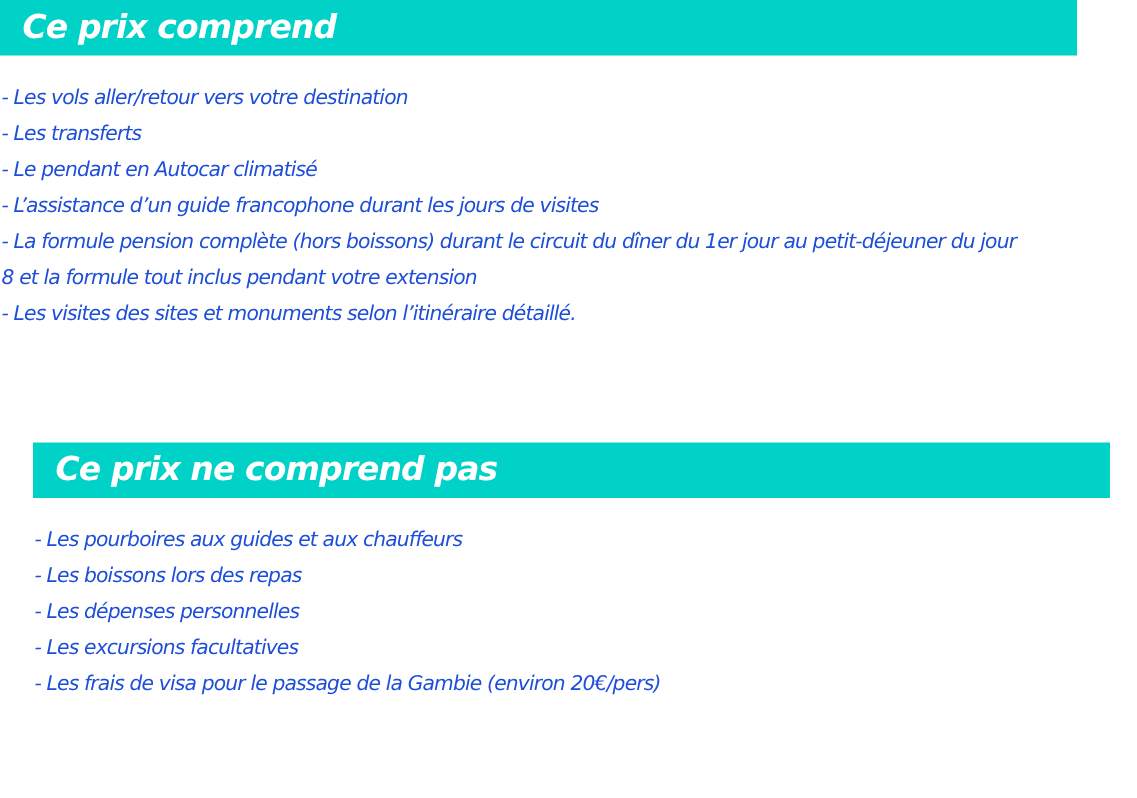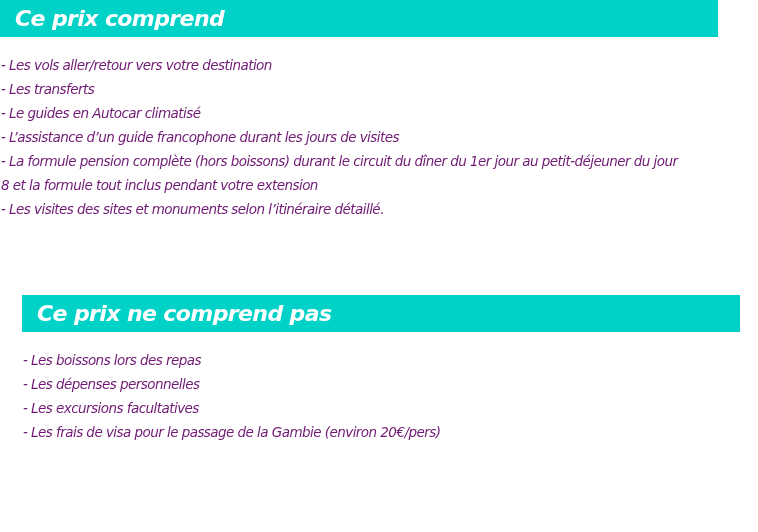--- a/index.html
+++ b/index.html
@@ -35,47 +35,48 @@
     }
     .item-list {
       margin: 0;
       padding: 0;
       list-style: none;
     }
     .item {
       font-family: "DejaVu Sans", sans-serif;
       font-style: italic;
       font-size: 13.5px;
-      color: #701a75;
+      color: #1d4ed8;
       line-height: 24px;
       letter-spacing: -0.55px;
       padding-left: 1px;
       padding-right: 30px;
     }
     #section-included { top: 0; }
     #section-included .item-list { margin-top: 16px; }
     #section-excluded { top: 295px; padding-left: 22px; }
     #section-excluded .item-list { margin-top: 16px; }
   </style>
 </head>
 <body>
 
 <div class="section" id="section-included">
   <div class="section-header">Ce prix comprend</div>
   <ul class="item-list">
     <li class="item">- Les vols aller/retour vers votre destination</li>
     <li class="item">- Les transferts</li>
-    <li class="item">- Le guides en Autocar climatisé</li>
+    <li class="item">- Le pendant en Autocar climatisé</li>
     <li class="item">- L’assistance d’un guide francophone durant les jours de visites</li>
     <li class="item">- La formule pension complète (hors boissons) durant le circuit du dîner du 1er jour au petit-déjeuner du jour 8 et la formule tout inclus pendant votre extension</li>
     <li class="item">- Les visites des sites et monuments selon l’itinéraire détaillé.</li>
   </ul>
 </div>
 
 <div class="section" id="section-excluded">
   <div class="section-header">Ce prix ne comprend pas</div>
   <ul class="item-list">
+    <li class="item">- Les pourboires aux guides et aux chauffeurs</li>
     <li class="item">- Les boissons lors des repas</li>
     <li class="item">- Les dépenses personnelles</li>
     <li class="item">- Les excursions facultatives</li>
     <li class="item">- Les frais de visa pour le passage de la Gambie (environ 20€/pers)</li>
   </ul>
 </div>
 
 </body></html>

